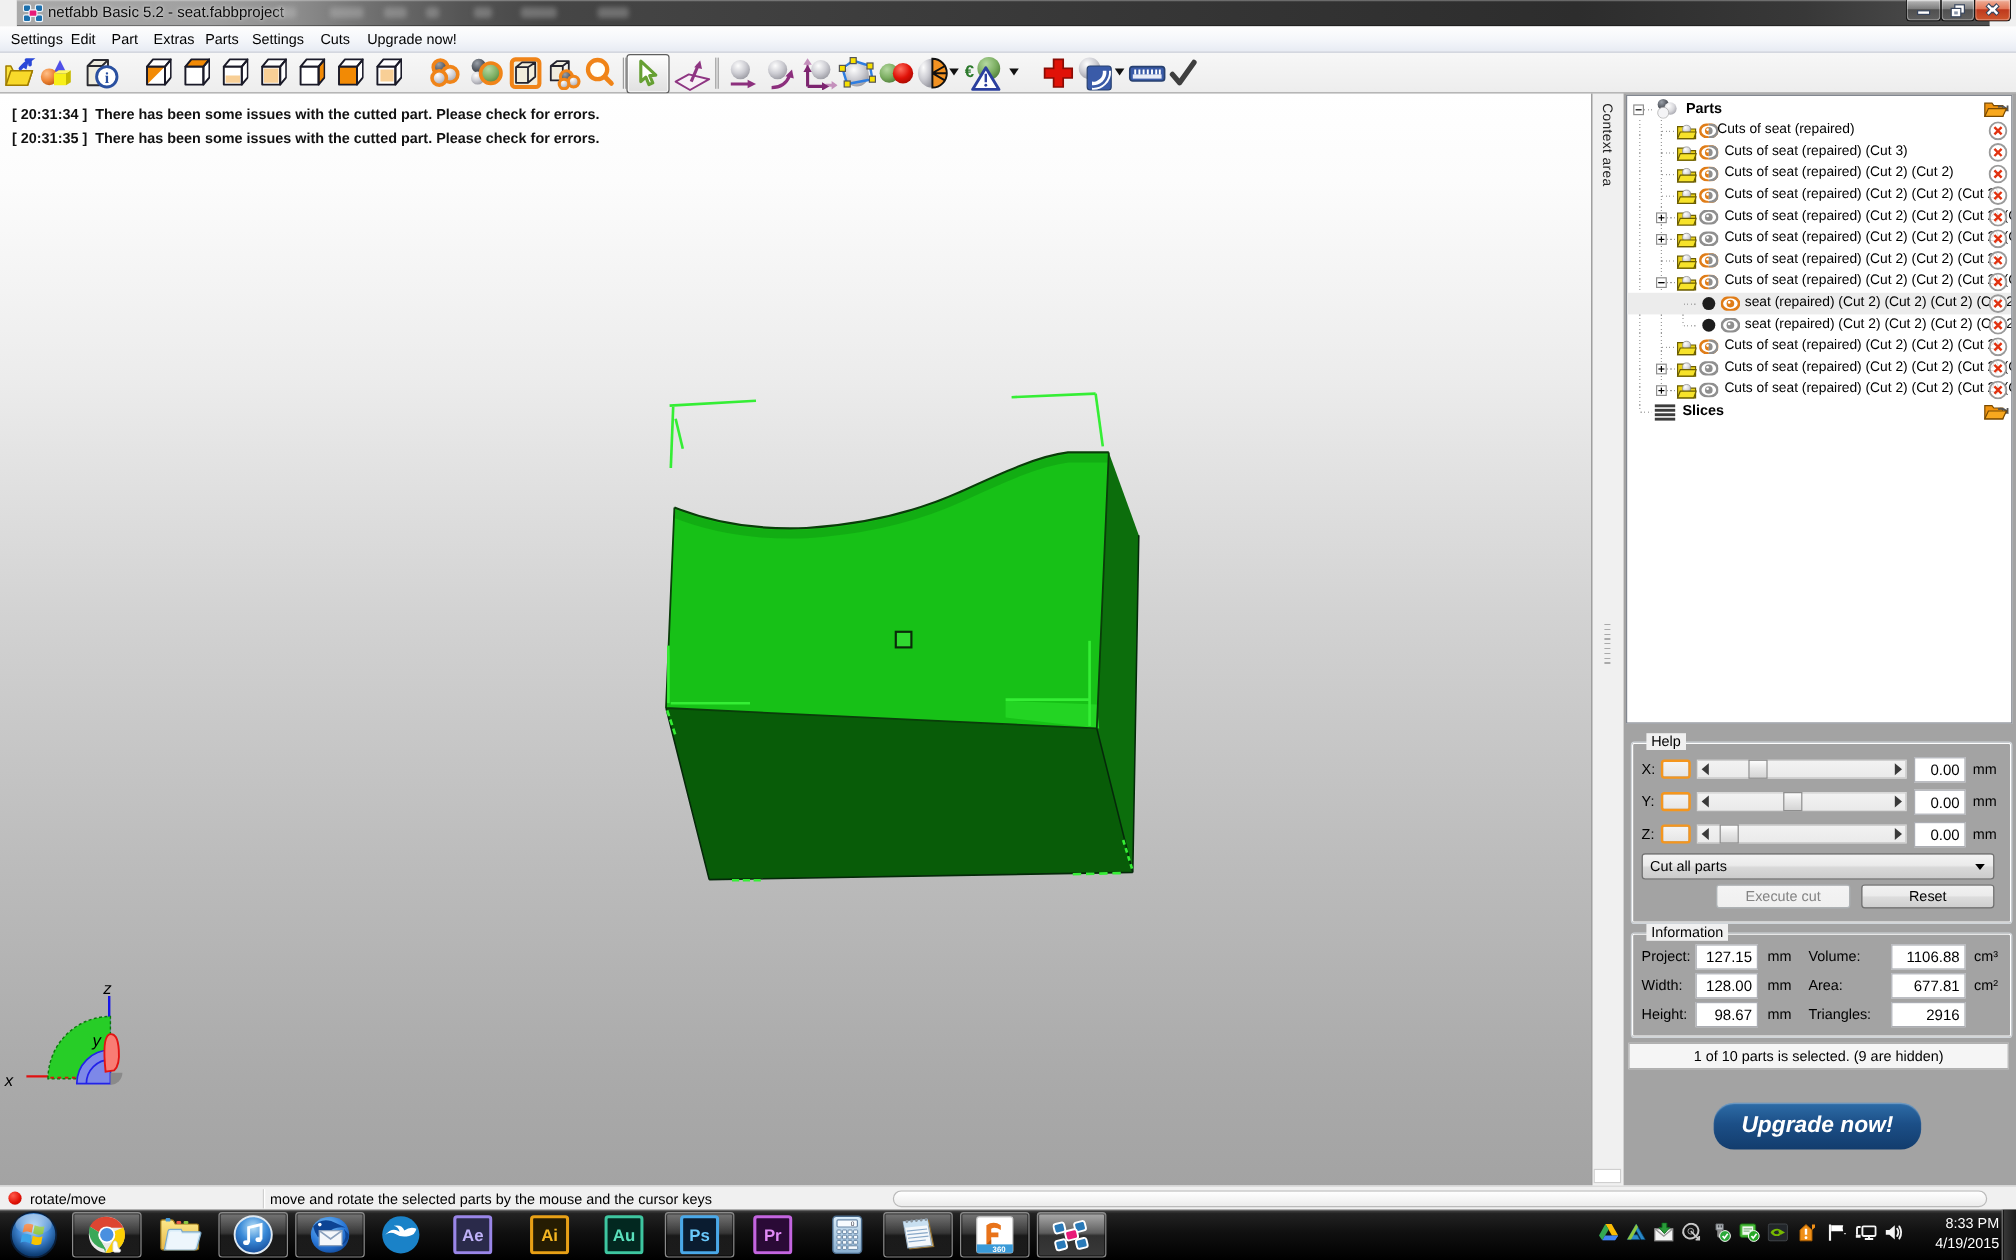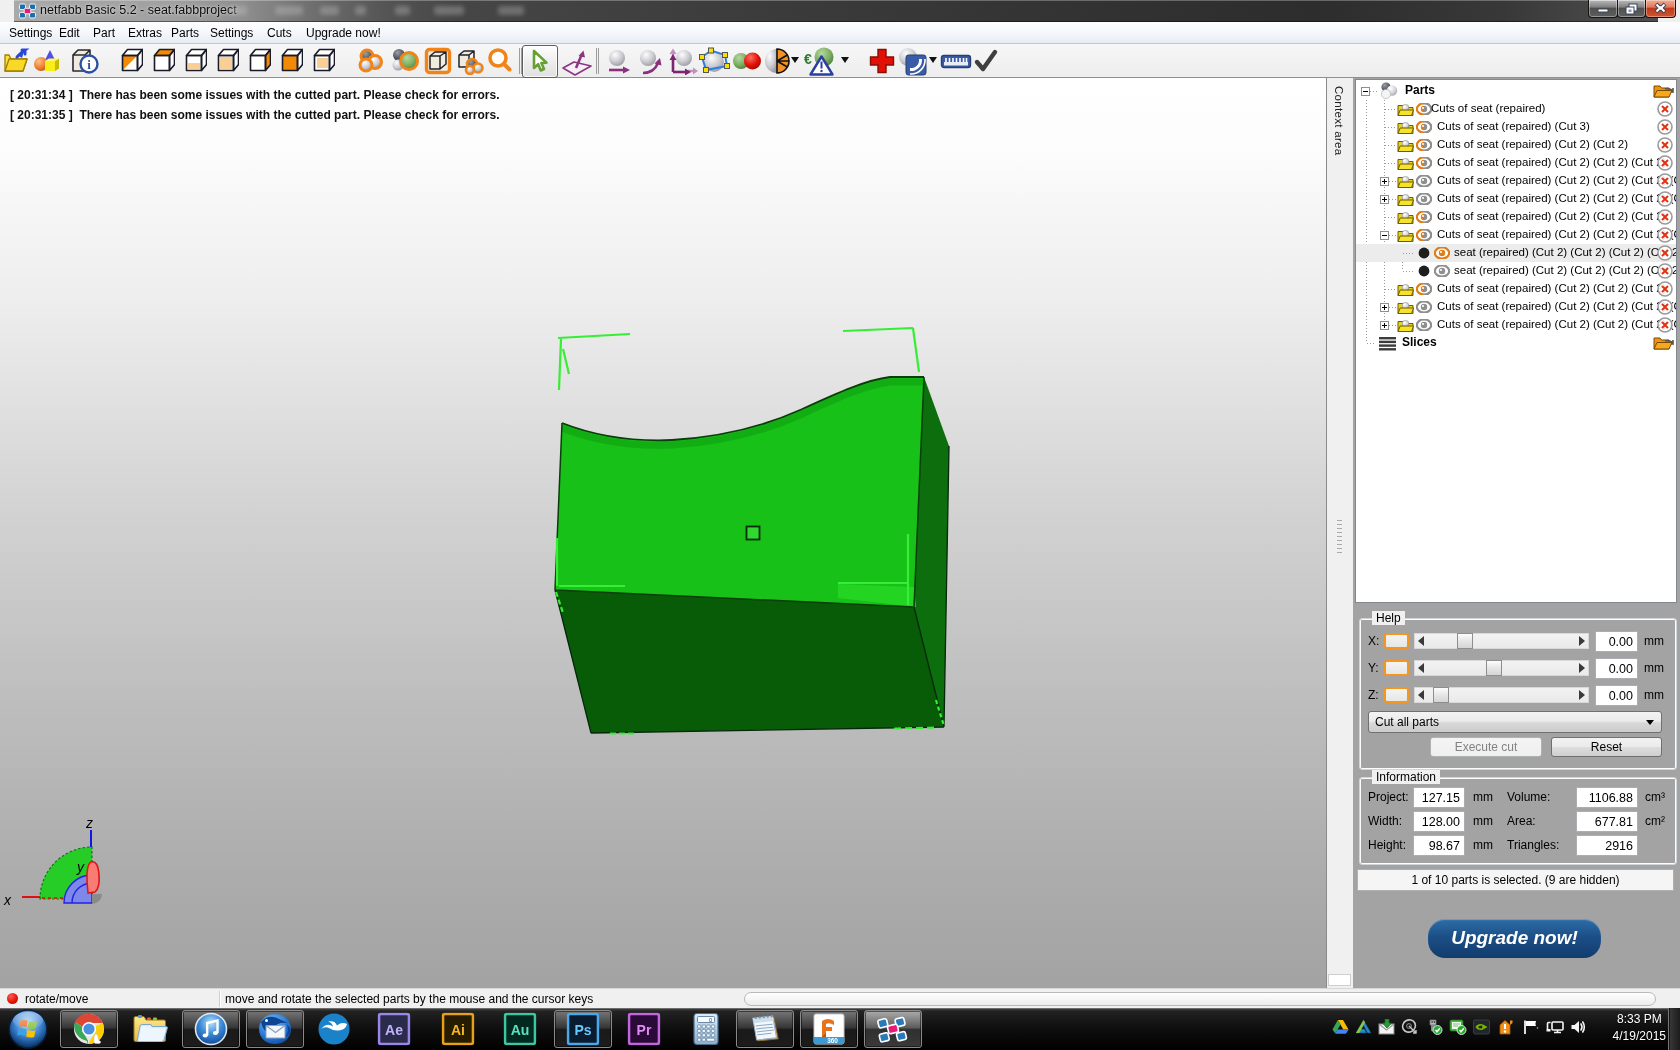--- a/index.html
+++ b/index.html
@@ -131,21 +131,21 @@
   #taskbar{left:0;top:1008px;width:1680px;height:42px;
     background:linear-gradient(180deg,#4a4a4a 0%,#222 8%,#101010 45%,#000 100%);
     box-shadow:inset 0 1px 0 rgba(255,255,255,.22);}
   .tbapp{position:absolute;top:2px;width:58px;height:38px;border-radius:3px;}
   .tbapp.framed{border:1px solid #8a8a8a;
     background:linear-gradient(180deg,rgba(255,255,255,.38) 0%,rgba(255,255,255,.16) 46%,rgba(255,255,255,.05) 52%,rgba(255,255,255,.1) 100%);
     box-shadow:inset 0 0 0 1px rgba(0,0,0,.5);box-sizing:border-box;}
   .tbapp.active{background:linear-gradient(180deg,rgba(255,255,255,.62) 0%,rgba(255,255,255,.32) 46%,rgba(255,255,255,.14) 52%,rgba(255,255,255,.22) 100%);}
   .tbapp svg{position:absolute;left:50%;top:50%;transform:translate(-50%,-50%);}
   .trayicon{position:absolute;top:11px;}
-  #clock{right:14px;top:3px;color:#fff;font-size:12px;text-align:center;line-height:17px;
+  #clock{right:14px;top:3px;color:#fff;font-size:12px;text-align:right;line-height:17px;
     text-shadow:0 1px 1px rgba(0,0,0,.8);position:absolute;}
   #showdesktop{position:absolute;right:0;top:0;width:11px;height:42px;
     background:linear-gradient(90deg,#3a3a3a,#1c1c1c);border-left:1px solid #777;
     box-shadow:inset 1px 0 0 rgba(0,0,0,.6);}
 </style>
 </head>
 <body>
 
 <div id="titlebar" class="abs">
   <svg class="abs" style="left:5px;top:3px" width="17" height="16" viewBox="0 0 17 16">

